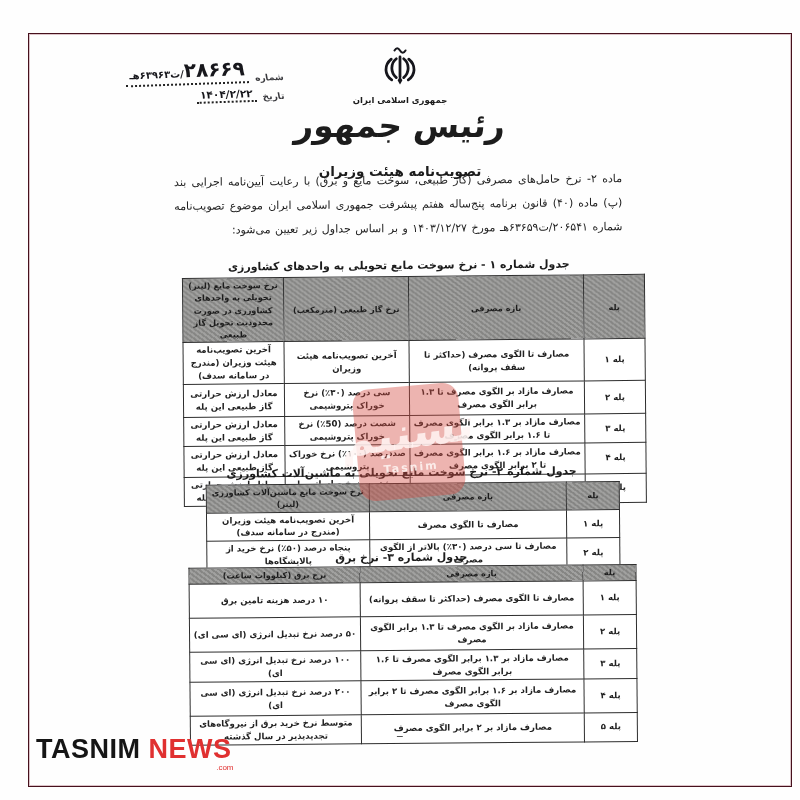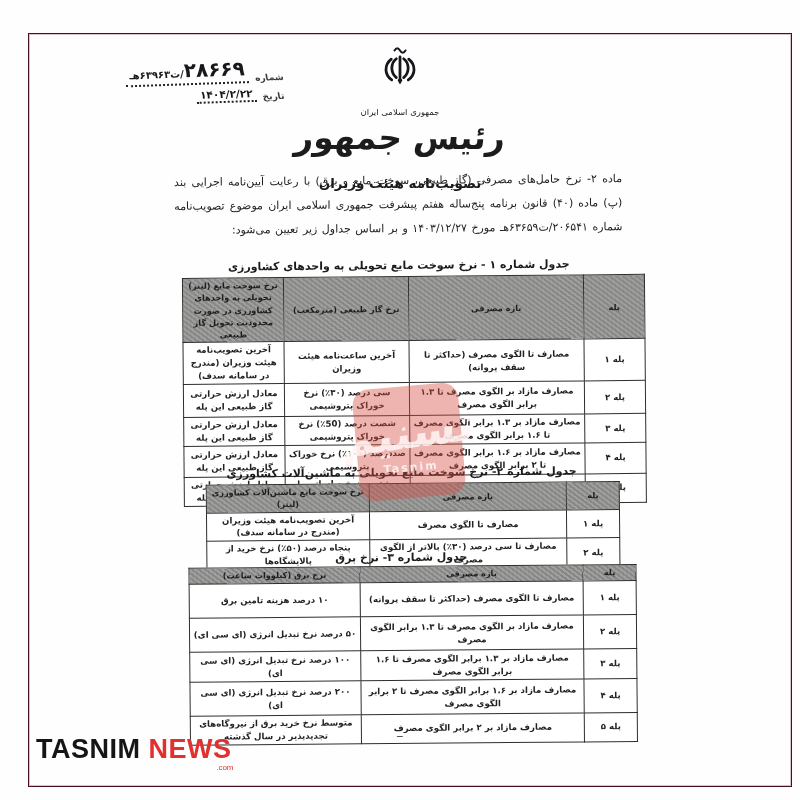--- a/index.html
+++ b/index.html
@@ -12,21 +12,21 @@
   .page{position:absolute;inset:0;background:#fefefe;}
   
   .frame{
     position:absolute;left:28px;top:33px;width:762px;height:752px;
     border:1.5px solid #46111d;box-shadow:inset 0 0 0 1px rgba(120,20,40,.25);
     pointer-events:none;
   }
   
   .letterhead{position:absolute;left:0;top:44px;width:800px;text-align:center;}
   .emblem{display:inline-block;}
-  .country{font-size:8.5px;font-weight:normal;margin-top:13px;letter-spacing:.5px;}
+  .country{font-size:8.5px;font-weight:bold;margin-top:1px;letter-spacing:.5px;}
   .president{
     font-size:33px;font-weight:bold;line-height:1.15;margin-top:2px;
     transform:skewX(-5deg);
   }
   .subtitle{font-size:13.5px;font-weight:bold;margin-top:18px;}
   
   .stamp{
     position:absolute;left:104px;top:58px;width:180px;
     transform:rotate(-2deg);direction:rtl;color:#17171c;
   }
@@ -168,21 +168,21 @@
             <th>پله</th>
             <th>بازه مصرفی</th>
             <th>نرخ گاز طبیعی (مترمکعب)</th>
             <th>نرخ سوخت مایع (لیتر) تحویلی به واحدهای کشاورزی در صورت محدودیت تحویل گاز طبیعی</th>
           </tr>
         </thead>
         <tbody>
           <tr>
             <td>پله ۱</td>
             <td>مصارف تا الگوی مصرف (حداکثر تا سقف پروانه)</td>
-            <td>آخرین ساعت‌نامه هیئت وزیران</td>
+            <td>آخرین تصویب‌نامه هیئت وزیران</td>
             <td>آخرین تصویب‌نامه هیئت وزیران (مندرج در سامانه سدف)</td>
           </tr>
           <tr>
             <td>پله ۲</td>
             <td>مصارف مازاد بر الگوی مصرف تا ۱.۳ برابر الگوی مصرف</td>
             <td>سی درصد (۳۰٪) نرخ خوراک پتروشیمی</td>
             <td>معادل ارزش حرارتی گاز طبیعی این پله</td>
           </tr>
           <tr>
             <td>پله ۳</td>

